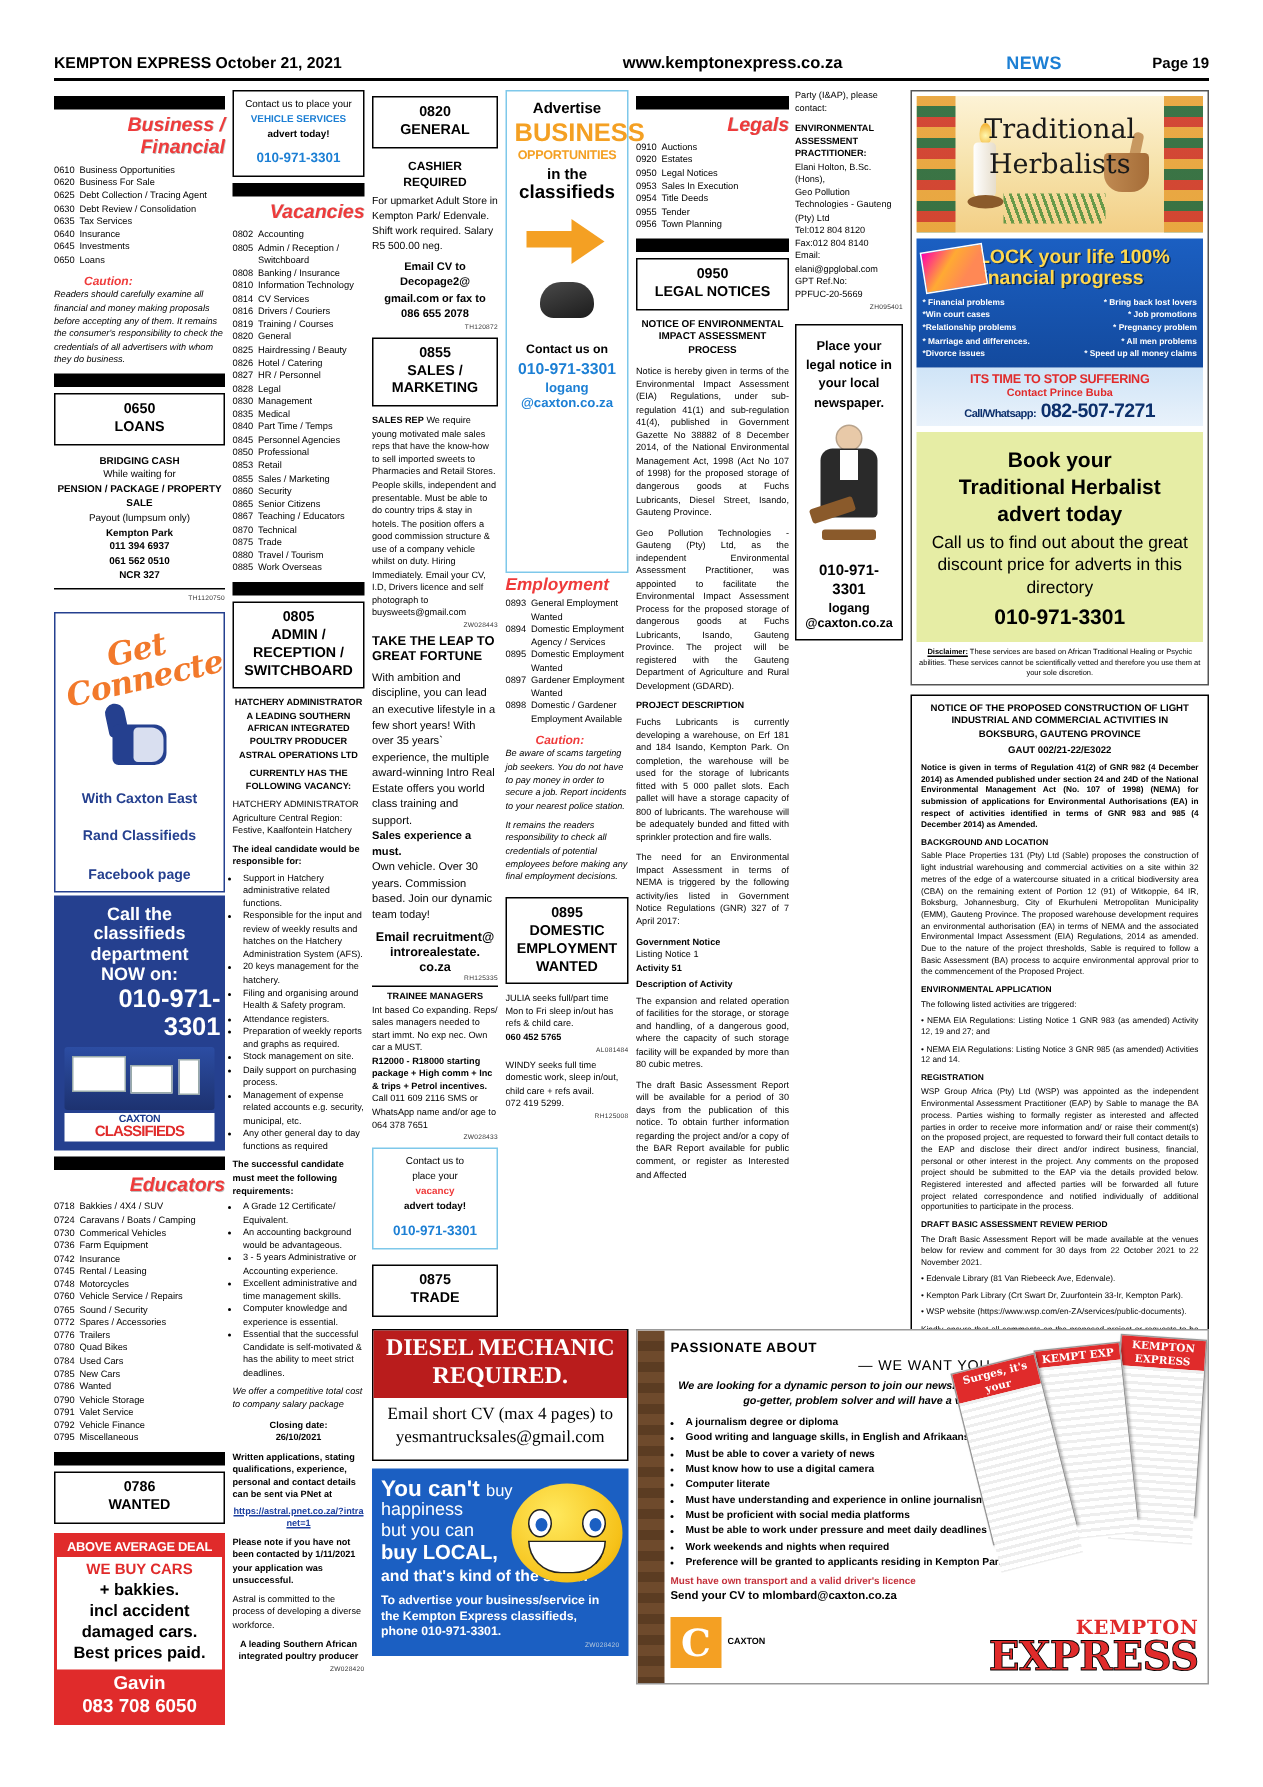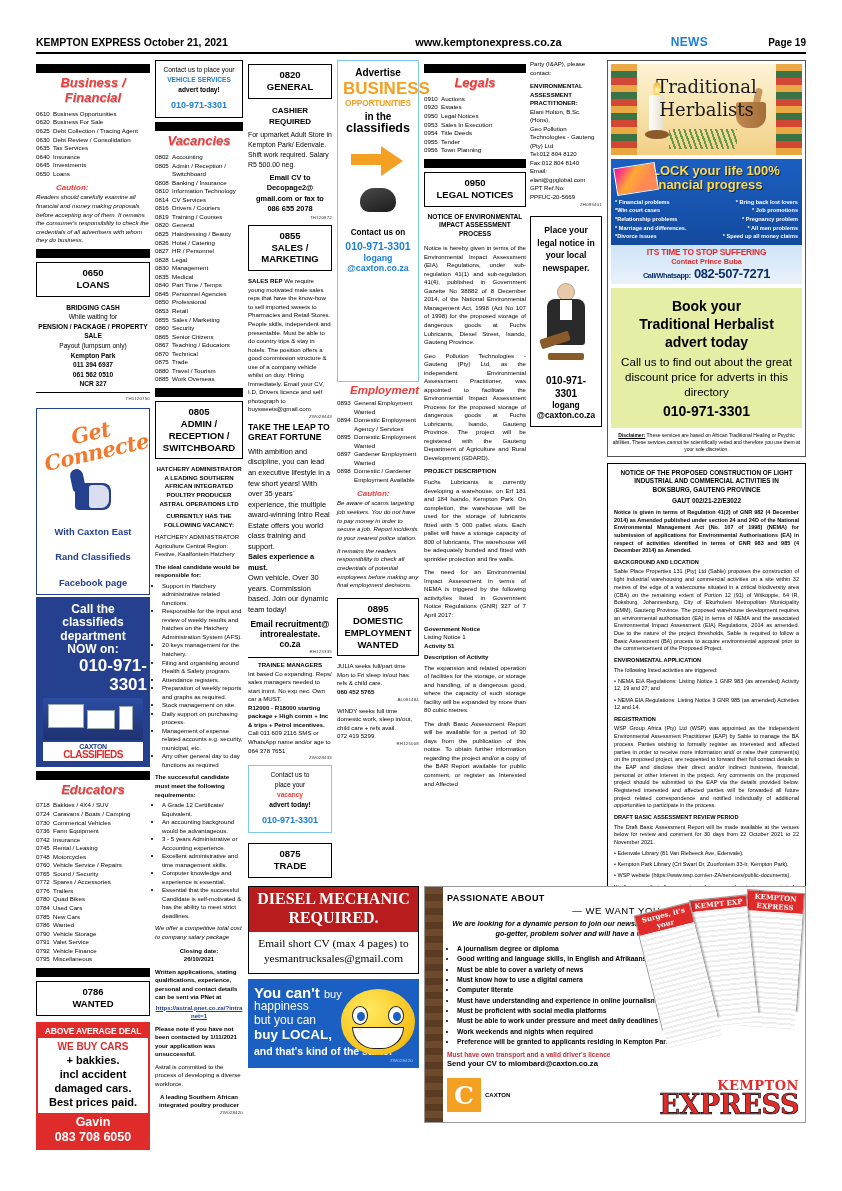--- a/index.html
+++ b/index.html
@@ -31,21 +31,21 @@
   .c2 { left:155px; width:88px;  }
   .c3 { left:248px; width:84px;  }
   .c4 { left:337px; width:82px;  }
   .c5 { left:424px; width:102px; }
   .c6 { left:530px; width:72px;  }
   .c7 { left:607px; width:199px; }
 
   
   .blackbar { background:#000; height:9px; width:100%; margin:4px 0 3px; }
   .cat-title {
-    color:#ef3b3b; font-style:italic; font-weight:bold; text-align:center;
+    color:#ef3b3b; font-style:italic; font-weight:bold; text-align:right;
     font-size:13px; line-height:1.15; margin:1px 0 4px;
     text-shadow:0.5px 0.5px 0 rgba(0,0,0,.25);
   }
   .codelist { font-size:6.2px; line-height:1.38; }
   .codelist .row { display:flex; margin-bottom:0px; }
   .codelist .num { width:17px; flex:none; }
   .codelist .lbl { flex:1; }
 
   .codebox {
     border:1.3px solid #000; text-align:center; padding:4px 2px 5px;
@@ -109,21 +109,21 @@
   .advbox .t4 { font-size:10px; font-weight:bold; margin-top:3px; }
   .advbox .t5 { font-size:12.5px; font-weight:bold; line-height:1.1; }
   .arrow { width:54px; height:30px; margin:10px auto 0; position:relative; }
   .arrow .sh { position:absolute; left:0; top:8px; width:36px; height:11px; background:#f4a023; }
   .arrow .hd { position:absolute; left:30px; top:0; width:0;height:0;border-top:15px solid transparent;border-bottom:15px solid transparent;border-left:22px solid #f4a023; }
   .mouse { width:36px; height:24px; margin:12px auto 0; background:linear-gradient(160deg,#4a4a4a,#1c1c1c); border-radius:14px 14px 9px 9px; }
   .advbox .ct { font-weight:bold; font-size:8.2px; margin-top:16px; }
   .advbox .ctel { color:#1c7fd4; font-weight:bold; font-size:10.5px; margin-top:3px; line-height:1.25; }
   .advbox .cmail { color:#1c7fd4; font-weight:bold; font-size:8.8px; }
 
-  .emp-title { color:#ef3b3b; font-style:italic; font-weight:bold; text-align:right; font-size:11.5px; margin:2px 0 3px; }
+  .emp-title { color:#ef3b3b; font-style:italic; font-weight:bold; text-align:left; font-size:11.5px; margin:2px 0 3px; }
 
   
   .plbox { border:1.3px solid #000; text-align:center; padding:7px 4px 6px; }
   .plbox .h { font-size:8.6px; font-weight:bold; line-height:1.5; }
   .figure { width:52px; height:86px; margin:8px auto 6px; position:relative; }
   .figure .head { position:absolute; left:17px; top:0; width:18px; height:18px; border-radius:50%; background:#e8c9a8; border:1px solid #b8a38c; }
   .figure .body { position:absolute; left:7px; top:16px; width:38px; height:46px; background:#2a2a2a; border-radius:8px 8px 3px 3px; }
   .figure .shirt{ position:absolute; left:20px; top:17px; width:12px; height:20px; background:#fff; }
   .figure .gav { position:absolute; left:0px; top:52px; width:30px; height:10px; background:#8a5a2b; border-radius:2px; transform:rotate(-18deg); }
   .figure .base{ position:absolute; left:8px; top:70px; width:36px; height:7px; background:#8a5a2b; border-radius:2px; }
@@ -910,20 +910,25 @@
         <div class="ey r">
             <div class="pu"></div>
           </div>
         <div class="mo"></div>
       </div>
       <div class="l1"><span>You can't</span> <small>buy</small></div>
       <div class="l2">happiness</div>
       <div class="l2">but you can</div>
       <div class="l3">buy LOCAL,</div>
       <div class="l4">and that's kind of the same.</div>
+      <div class="foot">
+        <div>To advertise your business/service in</div>
+        <div>the Kempton Express classifieds,</div>
+        <div>phone 010-971-3301.</div>
+      </div>
       <div class="refcode" style="color:#bcd">ZW028420</div>
     </div>
   </div>
 
   <div style="position:absolute;left:424px;top:880px;width:382px;">
     <div class="journ">
       <div class="wood"></div>
       <div class="papers">
         <div class="paper" style="right:4px;top:4px;transform:rotate(4deg)">
             <div class="ph">KEMPTON EXPRESS</div>

